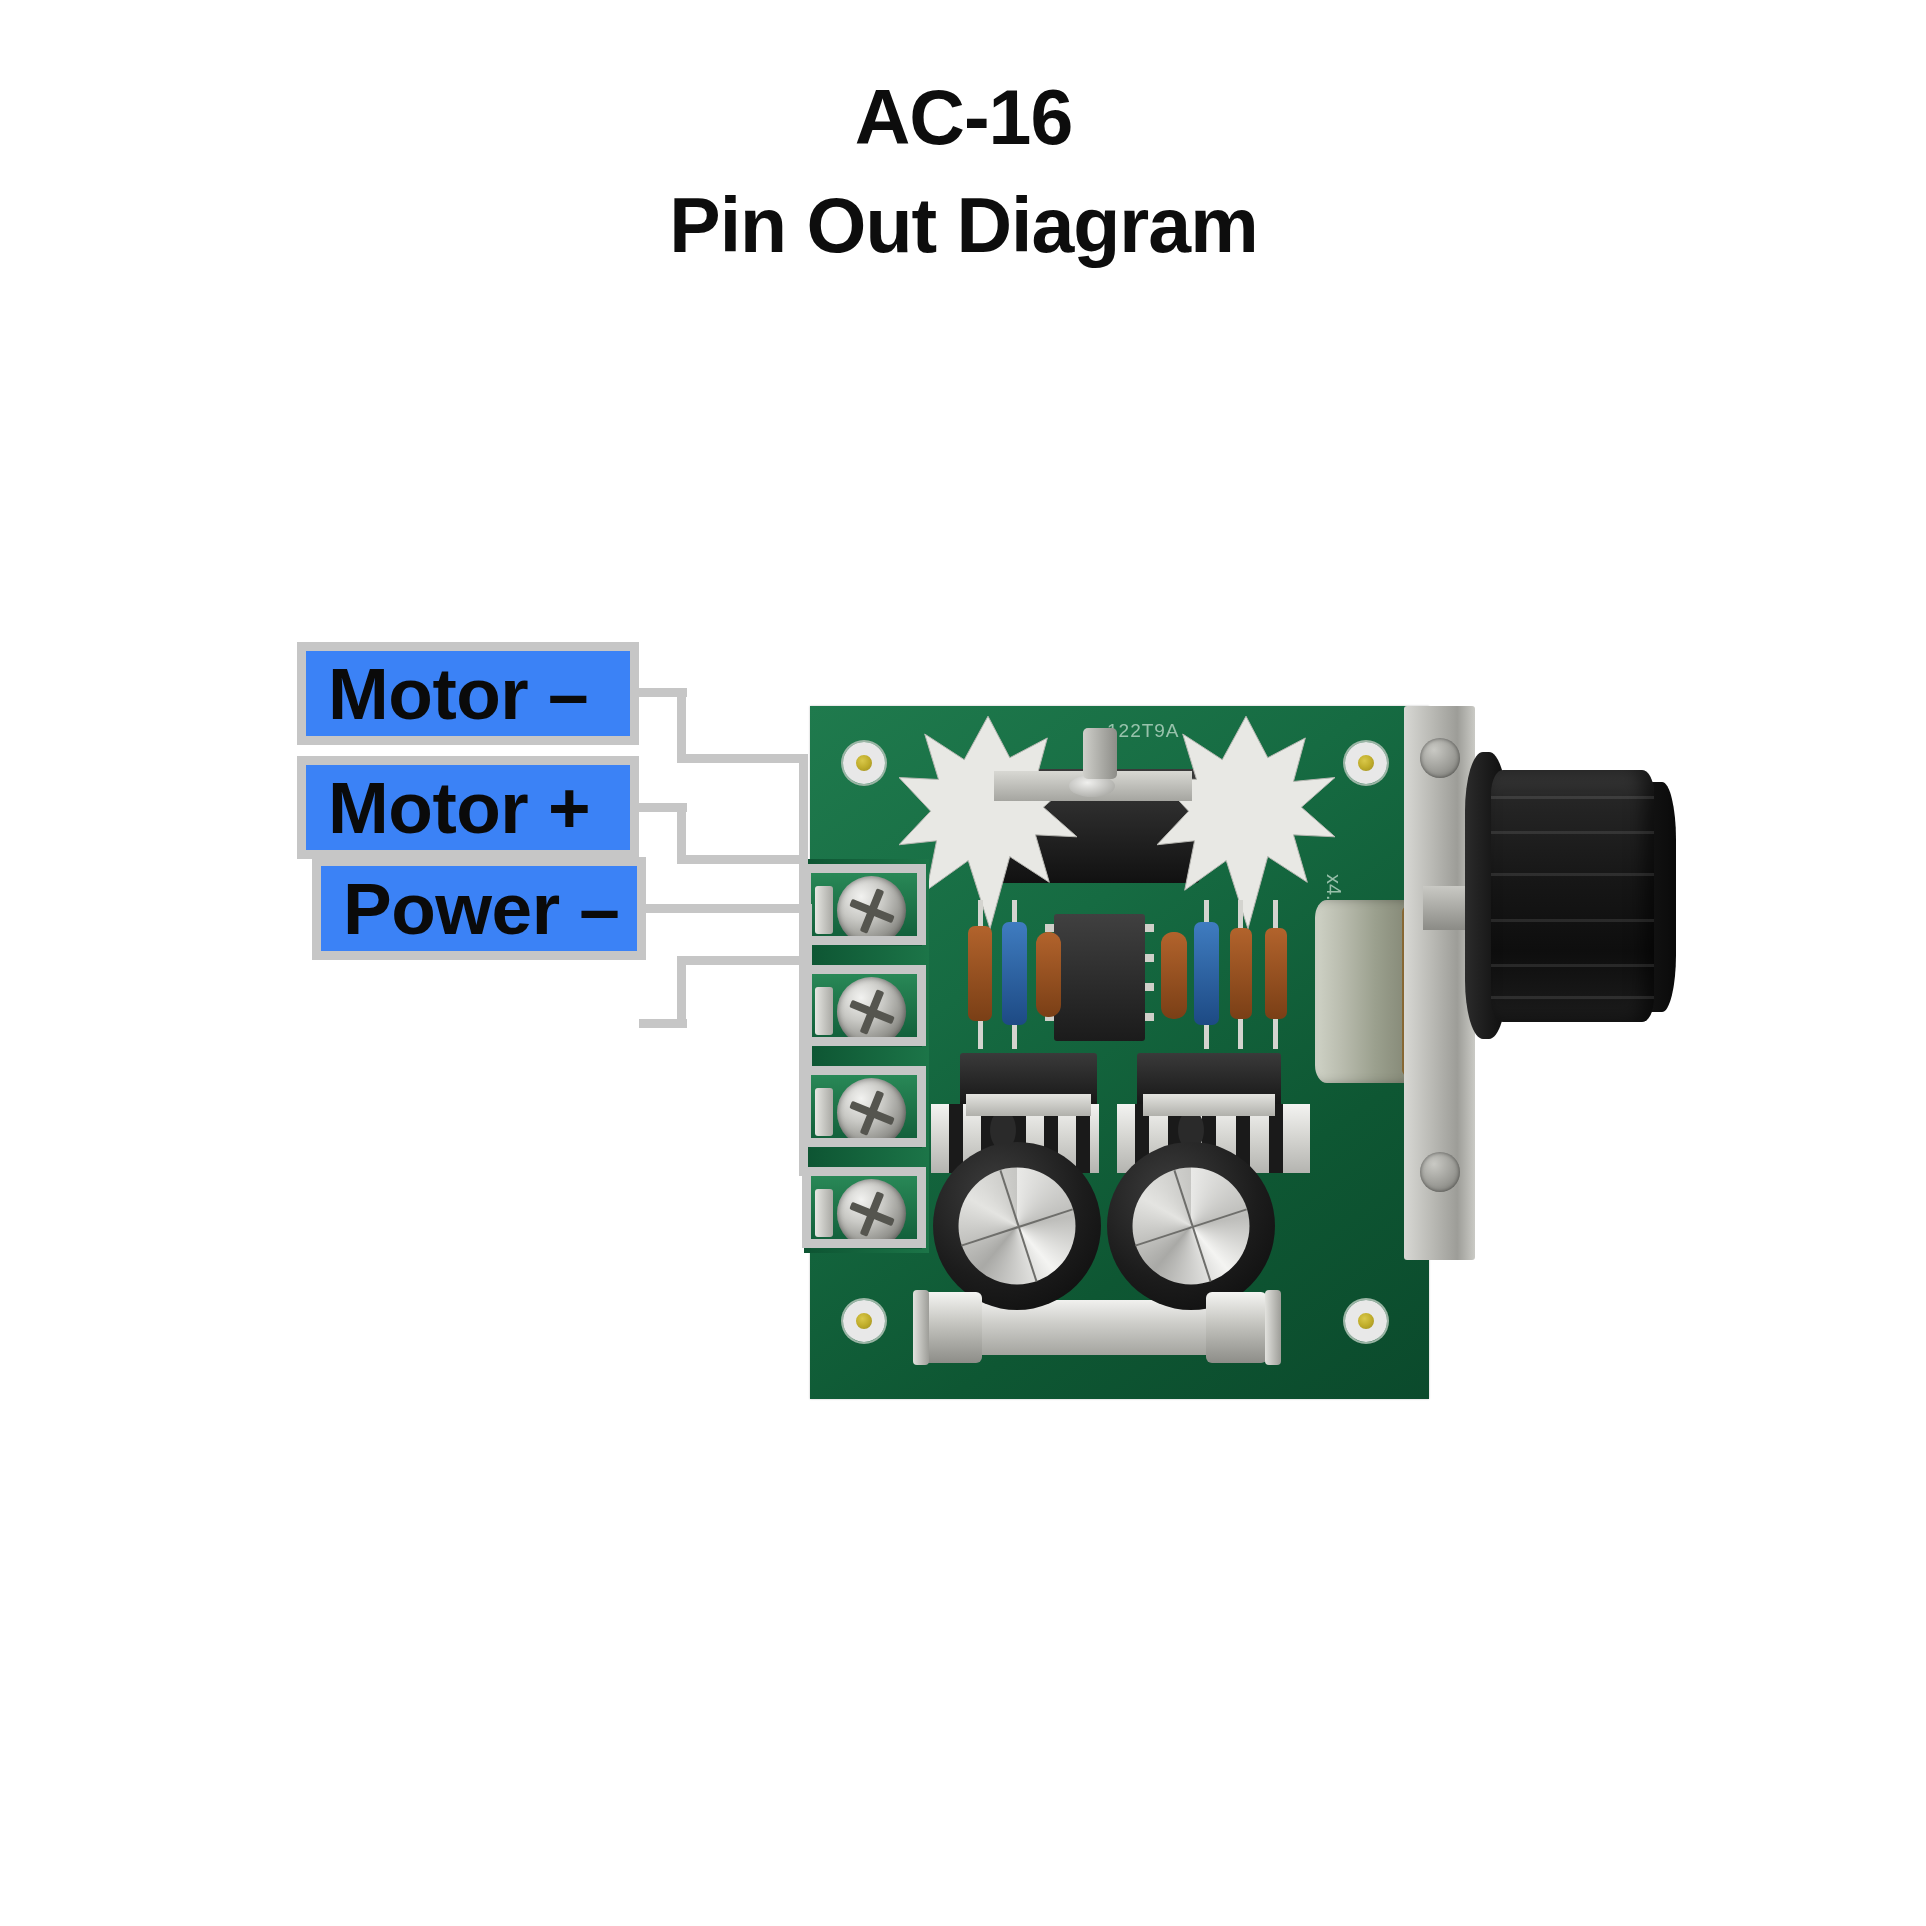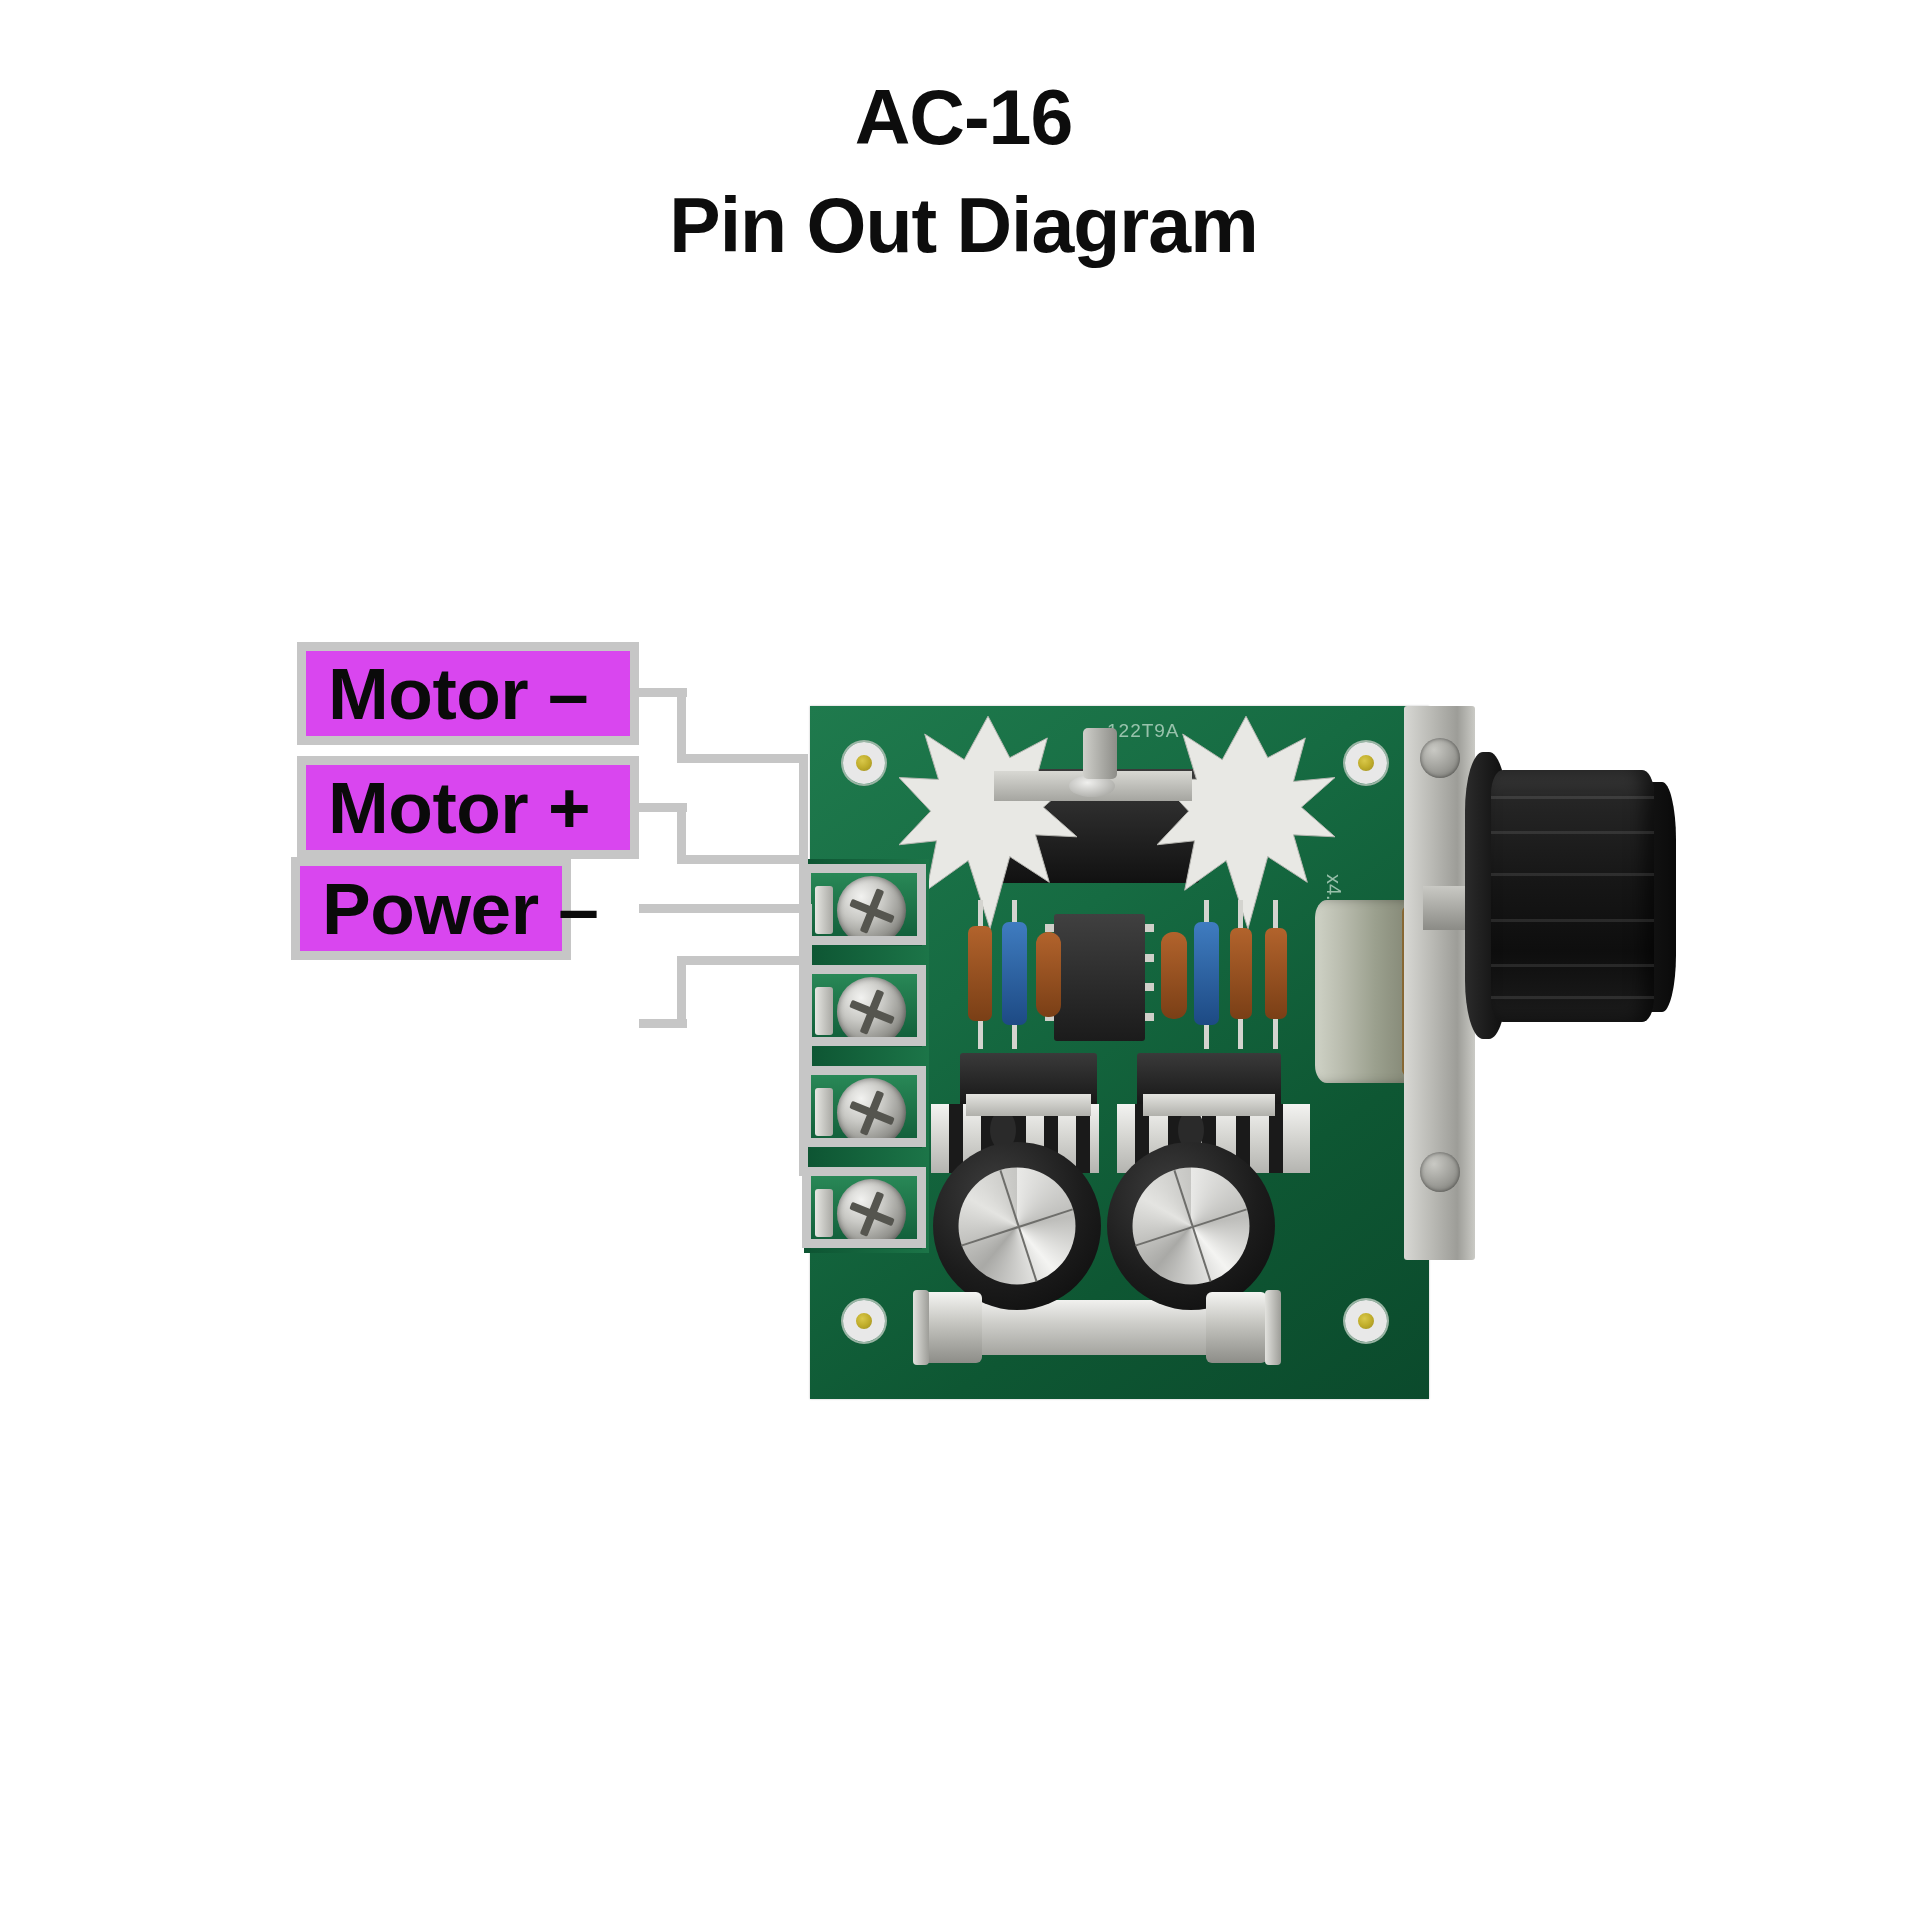--- a/index.html
+++ b/index.html
@@ -22,33 +22,33 @@
   }
   .title-line2 {
     font-size: 77px; font-weight: bold; color: #0d0d0d;
     letter-spacing: -1px; line-height: 1.25; margin-top: 12px;
   }
 
   
   .label-box {
     position: absolute;
     border: 9px solid #c6c6c6;
-    background: #d946ef;
+    background: #3b82f6;
     display: flex; align-items: center;
     padding-left: 22px;
     z-index: 30;
   }
   .label-box span {
     font-size: 73px; font-weight: bold; color: #0a0a0a;
     white-space: nowrap; letter-spacing: -0.5px;
     line-height: 1;
   }
   #lbl-motor-minus { left: 297px; top: 642px;  width: 342px; height: 103px; }
   #lbl-motor-plus  { left: 297px; top: 756px;  width: 342px; height: 103px; }
-  #lbl-power-minus { left: 291px; top: 857px;  width: 280px; height: 103px; }
+  #lbl-power-minus { left: 312px; top: 857px;  width: 334px; height: 103px; }
   #lbl-power-plus  { left: 297px; top: 972px;  width: 342px; height: 103px; }
 
   
   .leader { position: absolute; background: #c6c6c6; z-index: 25; }
 
   
   .term-frame {
     position: absolute;
     border: 9px solid #c6c6c6;
     z-index: 26;

